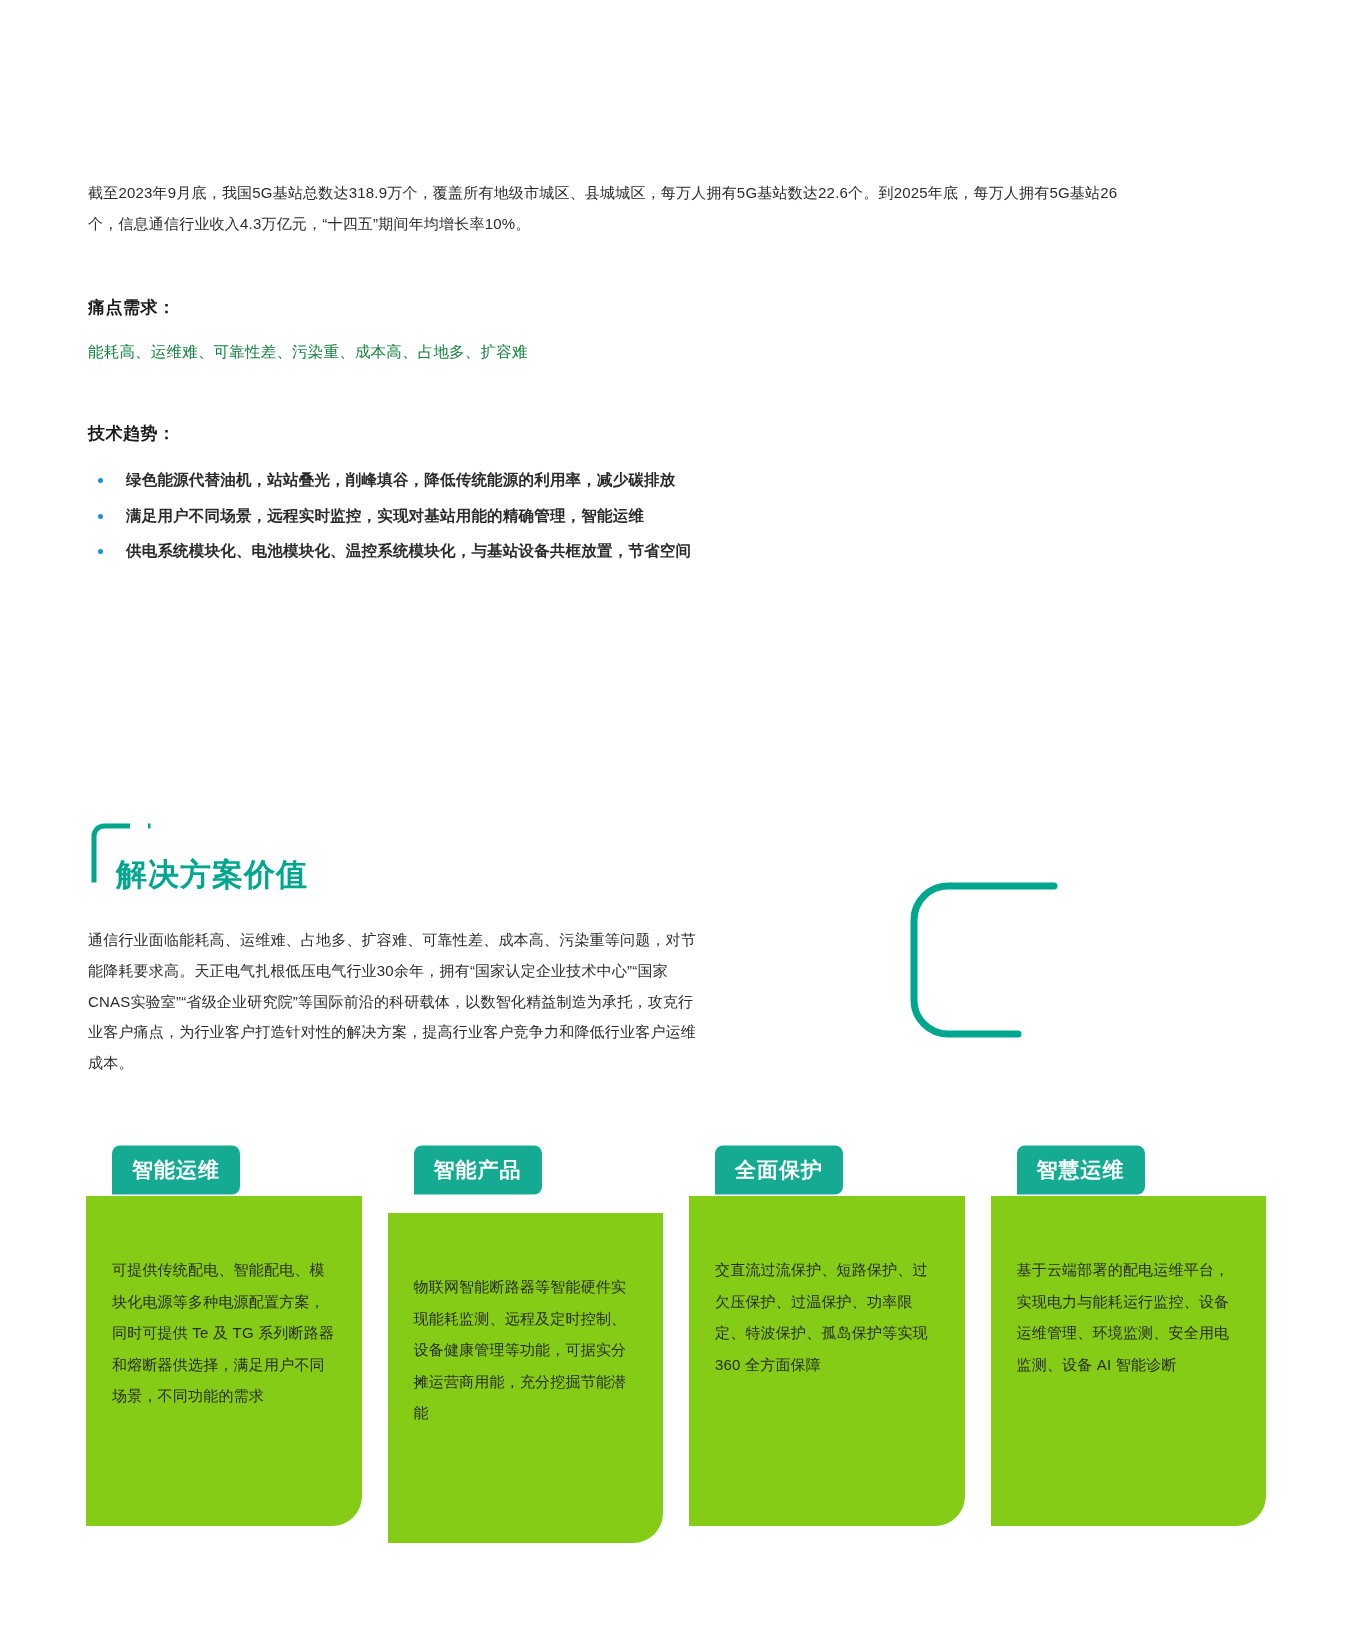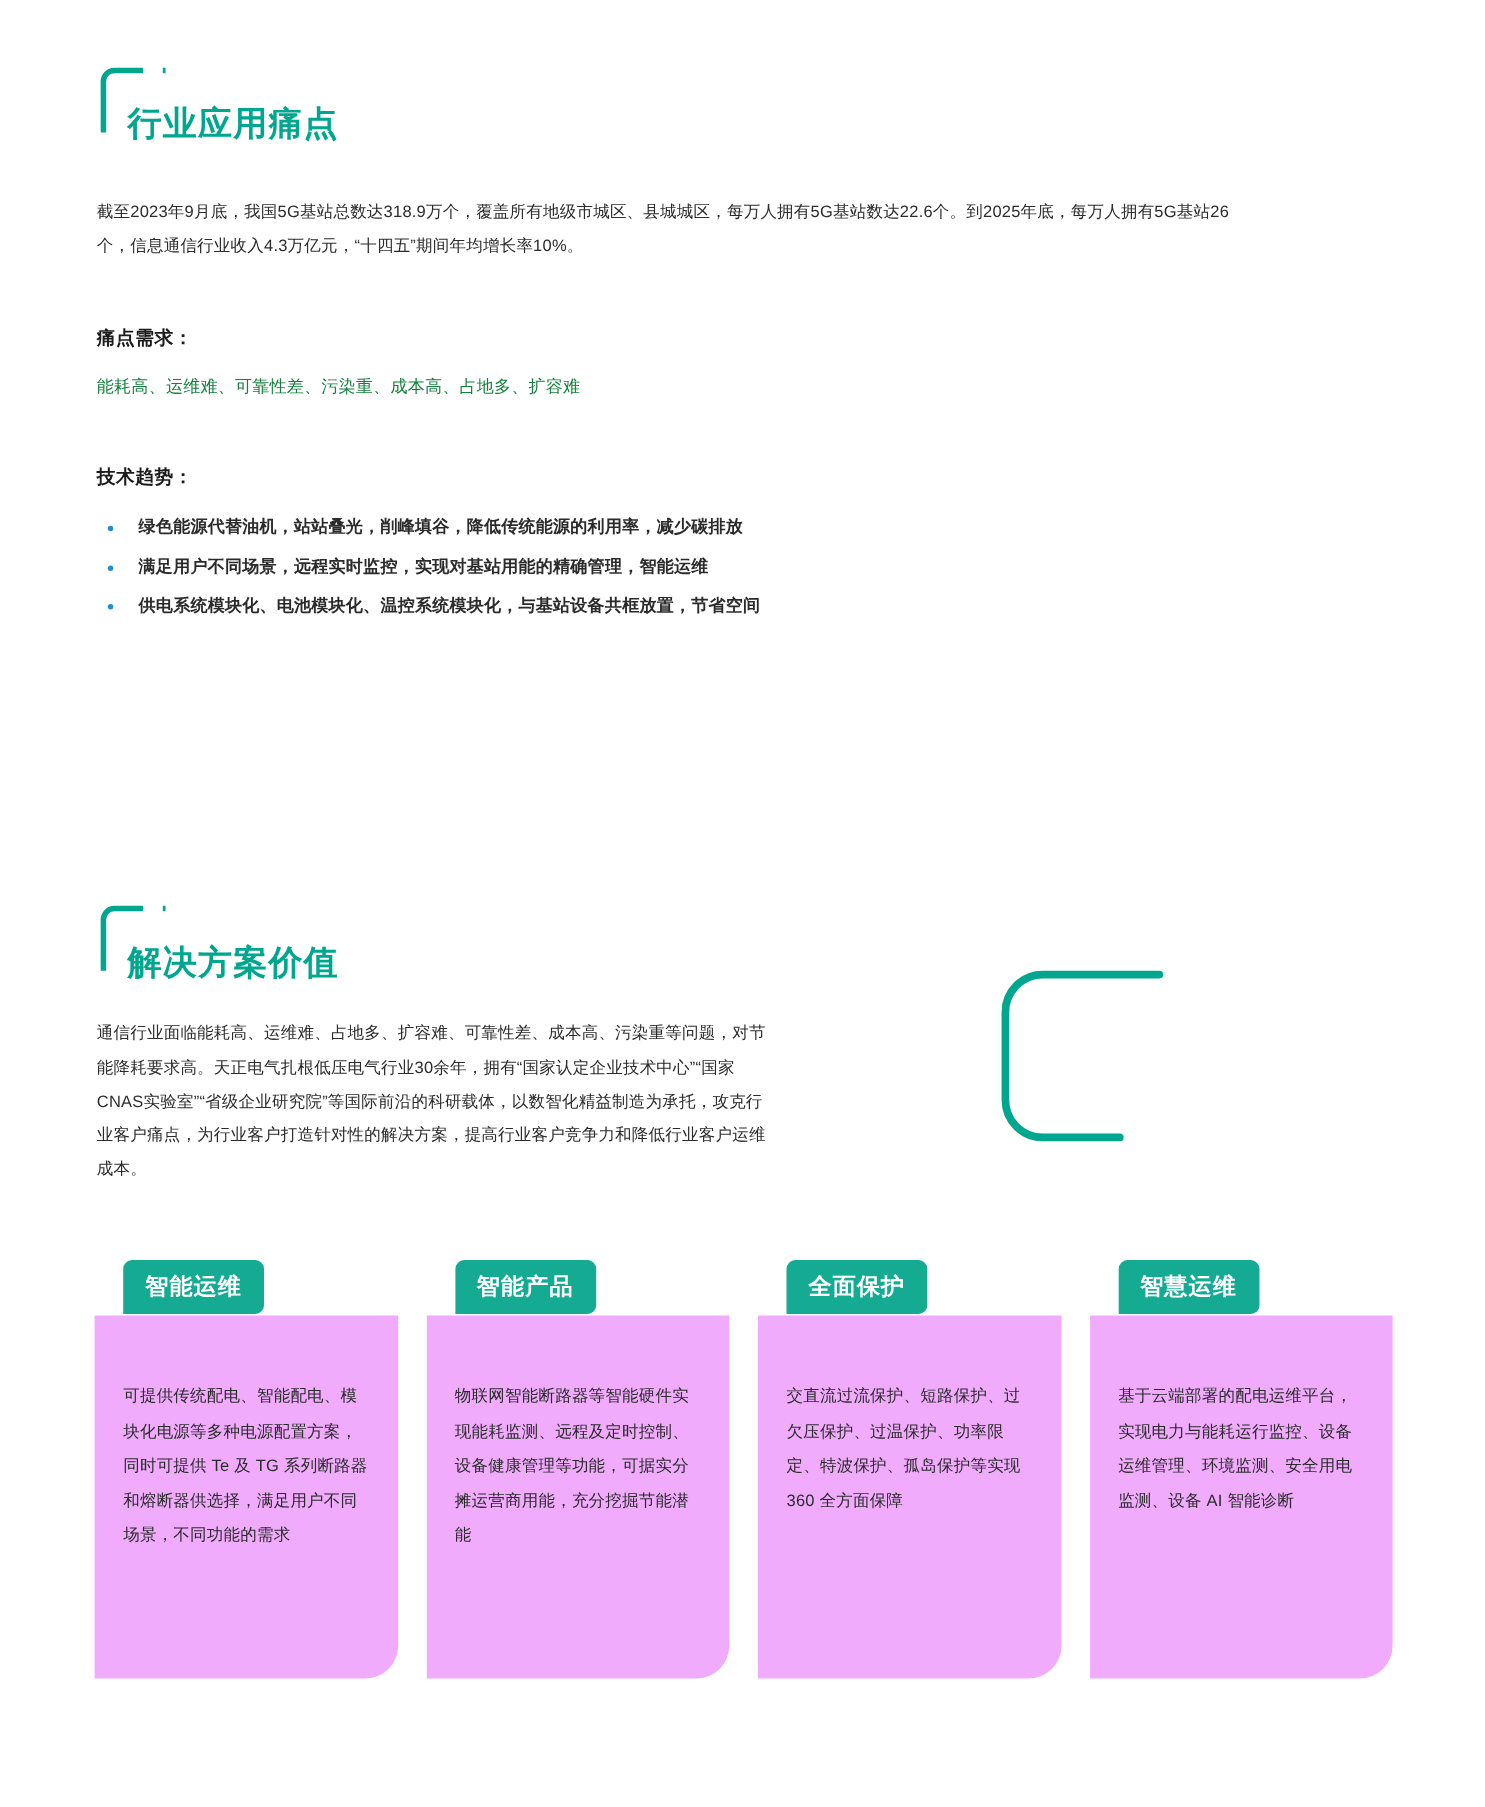--- a/index.html
+++ b/index.html
@@ -145,21 +145,21 @@
     width: 1180px;
     display: flex;
     gap: 26px;
   }
   .card {
     position: relative;
     width: 286px;
   }
   .card-body {
     position: relative;
-    background: #f0abfc;
+    background: #84cc16;
     border-radius: 0 0 30px 0;
     padding: 58px 26px 30px 26px;
     min-height: 286px;
   }
   .card-tag {
     position: absolute;
     left: 26px;
     top: 0;
     transform: translateY(-50%);
     background: #15ab92;
@@ -173,38 +173,29 @@
     z-index: 3;
   }
   .card-wrap { position: relative; padding-top: 26px; }
   .card-text {
     font-size: 15px;
     line-height: 2.1;
     color: #2b2b2b;
     letter-spacing: 0.2px;
   }
   .card-1 .card-body { min-height: 330px; }
-  .card-2 .card-body { min-height: 330px; }
+  .card-2 .card-body { min-height: 330px; margin-top: 17px; }
   .card-3 .card-body { min-height: 330px; }
   .card-4 .card-body { min-height: 330px; }
 </style>
 </head>
 <body>
 
 <div class="page">
 
-  <div class="section-head" id="sec1-head">
-    <span class="bracket">
-      <svg width="62" height="62" viewBox="0 0 62 62">
-        <path d="M58 4 H14 A10 10 0 0 0 4 14 V58" fill="none" stroke="#00a78e" stroke-width="5" stroke-linecap="square"></path>
-        <path d="M40 4 H58" fill="none" stroke="#ffffff" stroke-width="7"></path>
-      </svg>
-    </span>
-    <span class="section-title">行业应用痛点</span>
-  </div>
 
   <div class="para" id="sec1-para">截至2023年9月底，我国5G基站总数达318.9万个，覆盖所有地级市城区、县城城区，每万人拥有5G基站数达22.6个。到2025年底，每万人拥有5G基站26个，信息通信行业收入4.3万亿元，“十四五”期间年均增长率10%。</div>
 
   <div class="sub-head" id="pain-head">痛点需求：</div>
   <div class="plain-line" id="pain-text">能耗高、运维难、可靠性差、污染重、成本高、占地多、扩容难</div>
 
   <div class="sub-head" id="trend-head">技术趋势：</div>
 
   <ul class="bullets" id="trend-list">
     <li><span class="dot"></span><span>绿色能源代替油机，站站叠光，削峰填谷，降低传统能源的利用率，减少碳排放</span></li>

